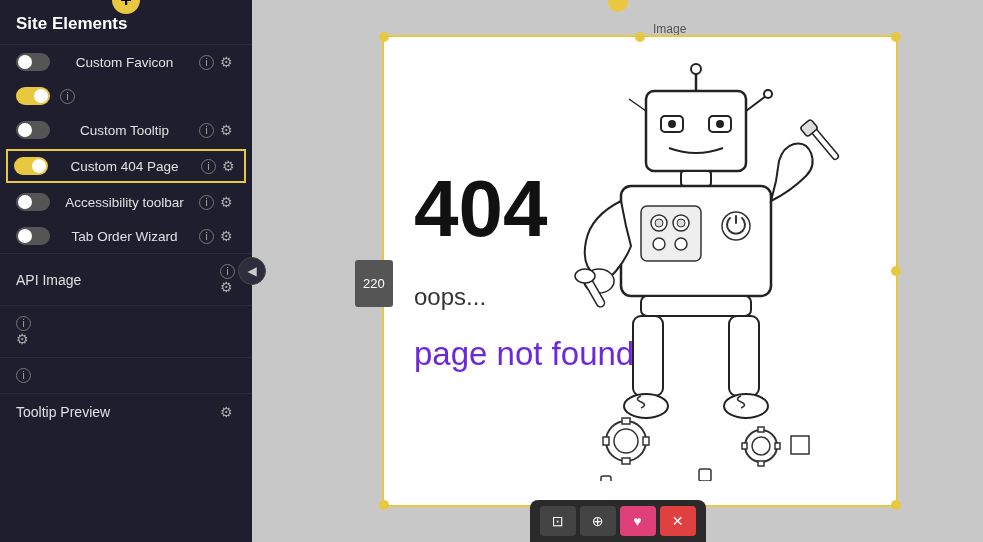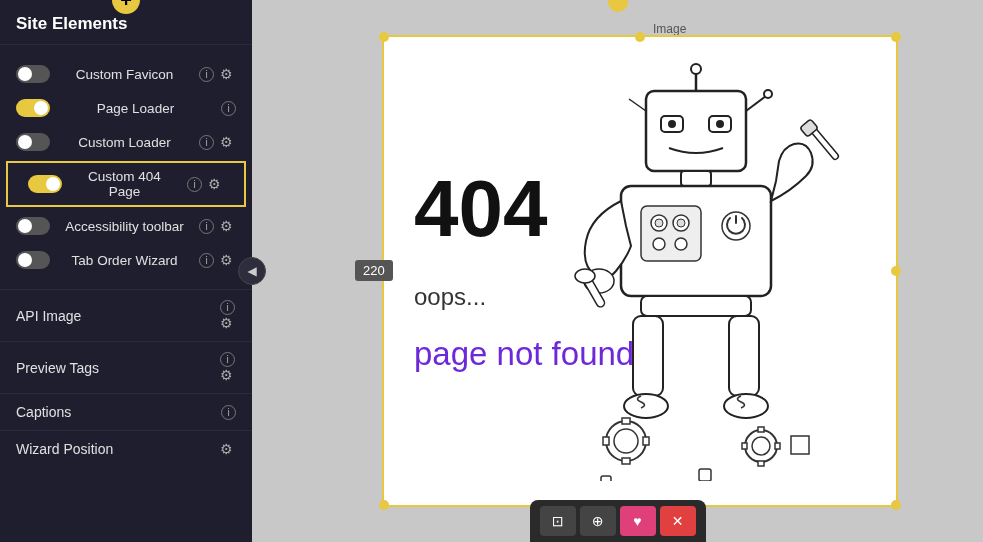--- a/index.html
+++ b/index.html
@@ -15,21 +15,20 @@
     
     .sidebar {
       width: 252px;
       min-width: 252px;
       background: #1e1e2e;
       color: #fff;
       display: flex;
       flex-direction: column;
       position: relative;
       z-index: 10;
-      gap: 12px;
     }
 
     .sidebar-header {
       padding: 14px 16px 10px 16px;
       font-size: 17px;
       font-weight: 700;
       color: #fff;
       border-bottom: 1px solid #2a2a3e;
     }
 
@@ -39,21 +38,21 @@
       padding: 8px 16px;
       gap: 10px;
       position: relative;
       cursor: pointer;
     }
 
     .sidebar-item.active-item {
       border: 2px solid #e8c840;
       border-radius: 0;
       margin: 2px 6px;
-      padding: 6px 20px;
+      padding: 6px 6px;
       background: transparent;
     }
 
     .sidebar-item .item-label {
       flex: 1;
       font-size: 13.5px;
       color: #e0e0e0;
       text-align: center;
     }
 
@@ -268,21 +267,21 @@
     }
 
     
     .badge-220 {
       position: absolute;
       left: 103px;
       top: 260px;
       background: #555;
       color: #fff;
       font-size: 13px;
-      padding: 3px 8px;
+      padding: 16px 8px;
       border-radius: 3px;
     }
 
     
     .bottom-toolbar {
       position: absolute;
       bottom: 0;
       left: 50%;
       transform: translateX(-50%);
       display: flex;
@@ -317,28 +316,27 @@
       <div class="sidebar-item">
         <div class="toggle off"></div>
         <span class="item-label">Custom Favicon</span>
         <div class="item-icons">
           <div class="info-icon">i</div>
           <div class="gear-icon">⚙</div>
         </div>
       </div>
       <div class="sidebar-item">
         <div class="toggle on"></div>
-        <span class="item-label">Page Loader</span>
         <div class="item-icons">
           <div class="info-icon">i</div>
         </div>
       </div>
       <div class="sidebar-item">
         <div class="toggle off"></div>
-        <span class="item-label">Custom Loader</span>
+        <span class="item-label">Custom Tooltip</span>
         <div class="item-icons">
           <div class="info-icon">i</div>
           <div class="gear-icon">⚙</div>
         </div>
       </div>
       <div class="sidebar-item active-item">
         <div class="toggle on"></div>
         <span class="item-label">Custom 404 Page</span>
         <div class="item-icons">
           <div class="info-icon">i</div>
@@ -365,34 +363,32 @@
 
   <div id="sidebar-menu-container">
       <div class="sidebar-menu-item">
         <span class="menu-label">API Image</span>
         <div class="item-icons">
           <div class="info-icon">i</div>
           <div class="gear-icon">⚙</div>
         </div>
       </div>
       <div class="sidebar-menu-item">
-        <span class="menu-label">Preview Tags</span>
         <div class="item-icons">
           <div class="info-icon">i</div>
           <div class="gear-icon">⚙</div>
         </div>
       </div>
       <div class="sidebar-menu-item">
-        <span class="menu-label">Captions</span>
         <div class="item-icons">
           <div class="info-icon">i</div>
         </div>
       </div>
       <div class="sidebar-menu-item">
-        <span class="menu-label">Wizard Position</span>
+        <span class="menu-label">Tooltip Preview</span>
         <div class="item-icons">
           <div class="gear-icon">⚙</div>
         </div>
       </div>
     </div>
 
   <div class="collapse-btn">
     <span>◀</span>
   </div>
 <div class="add-btn">+</div>

